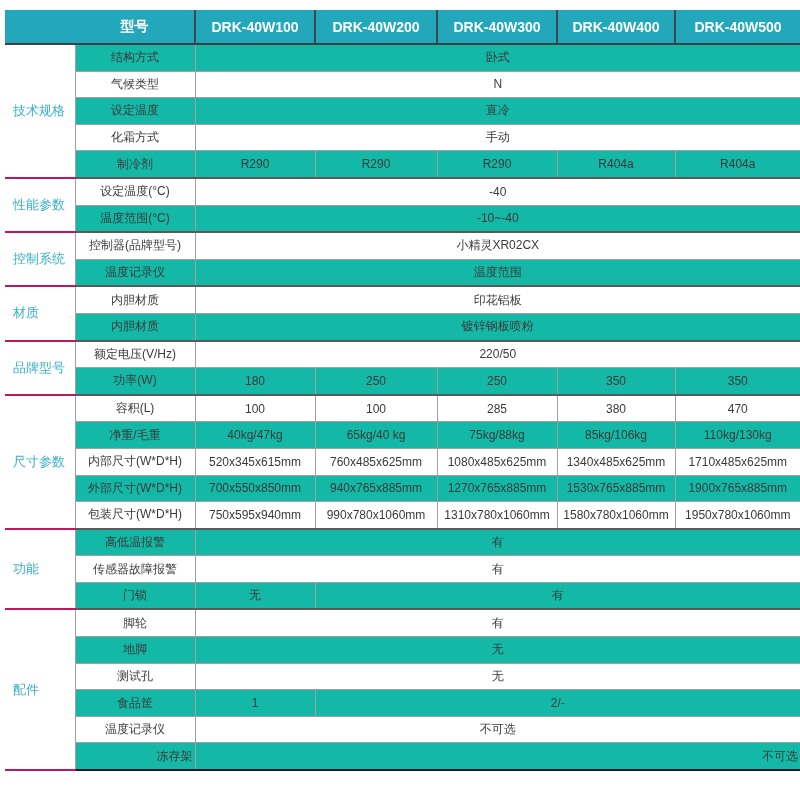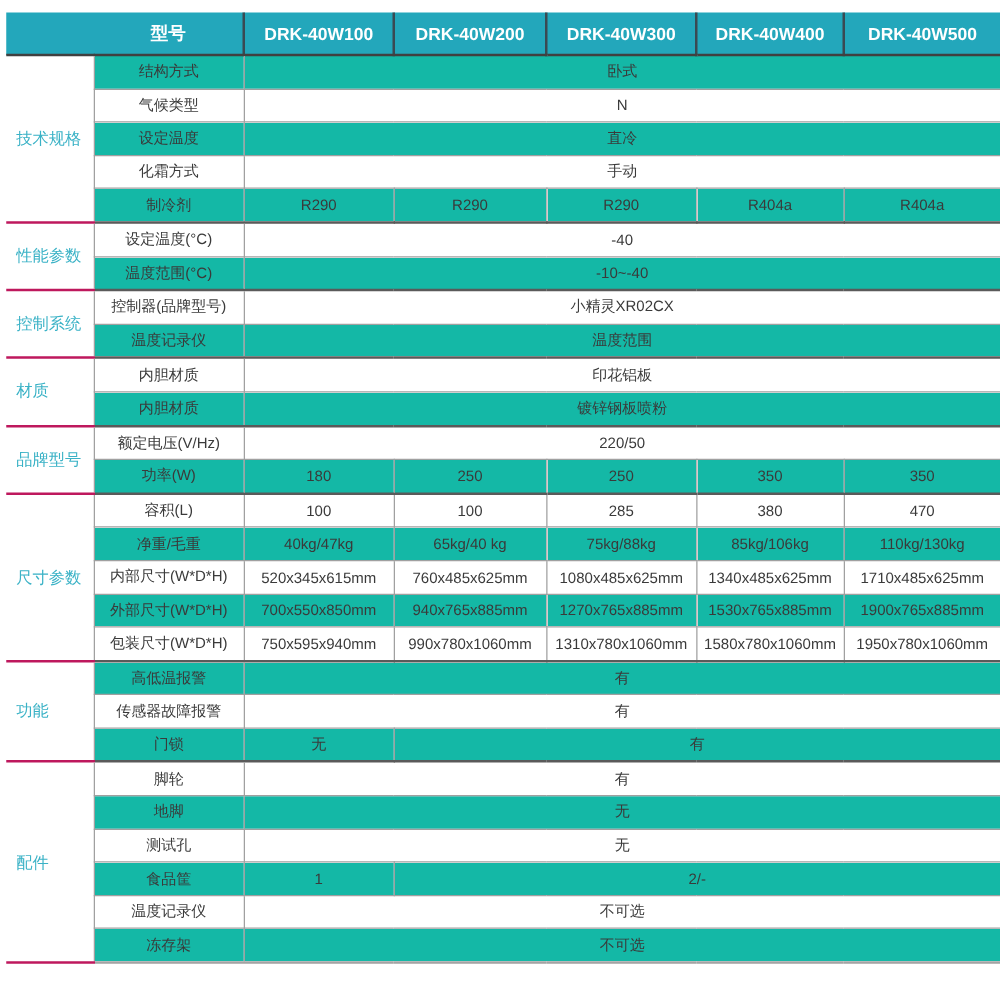--- a/index.html
+++ b/index.html
@@ -51,21 +51,21 @@
     border-left: none;
     border-bottom: 2px solid #be185d;
     background: #ffffff !important;
     color: #3ab2c6;
     font-size: 13px;
     text-align: left;
     padding-left: 8px;
   }
   tbody tr.g-start td { border-top: 2px solid #5a5a5a; }
   tbody tr:first-child td { border-top: none; }
-  tbody tr:last-child td { border-bottom: 2px solid #a3a3a3; }
+  tbody tr:last-child td { border-bottom: 2px solid #0f172a; text-align: right; }
 </style>
 </head>
 <body>
 
 <div class="sheet">
   <table class="spec">
     <colgroup>
       <col style="width:70px">
         <col style="width:120px">
         <col style="width:120px">

